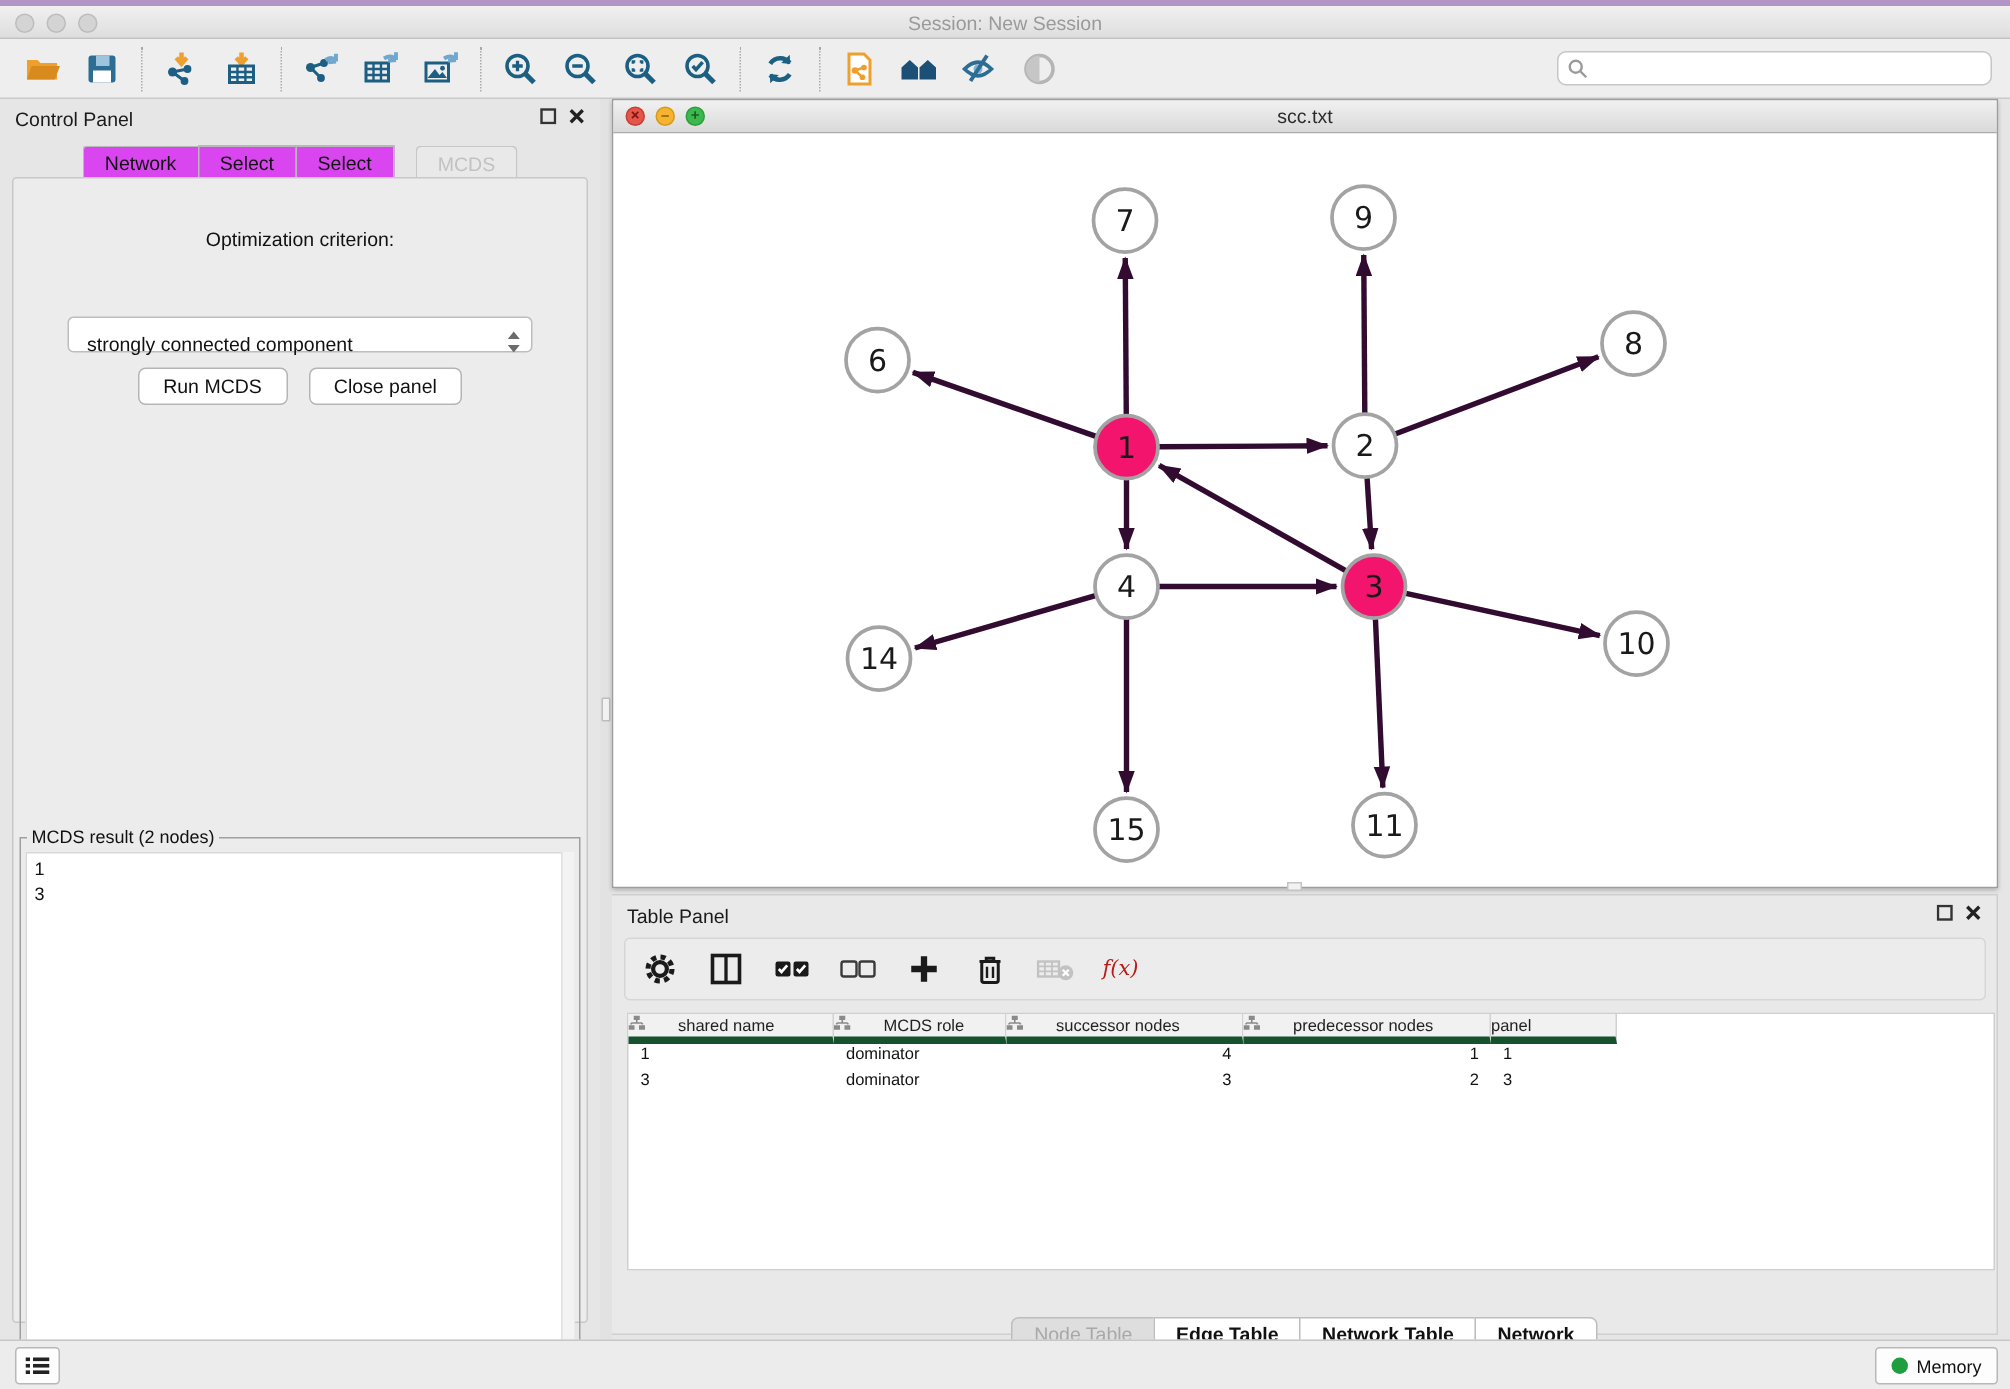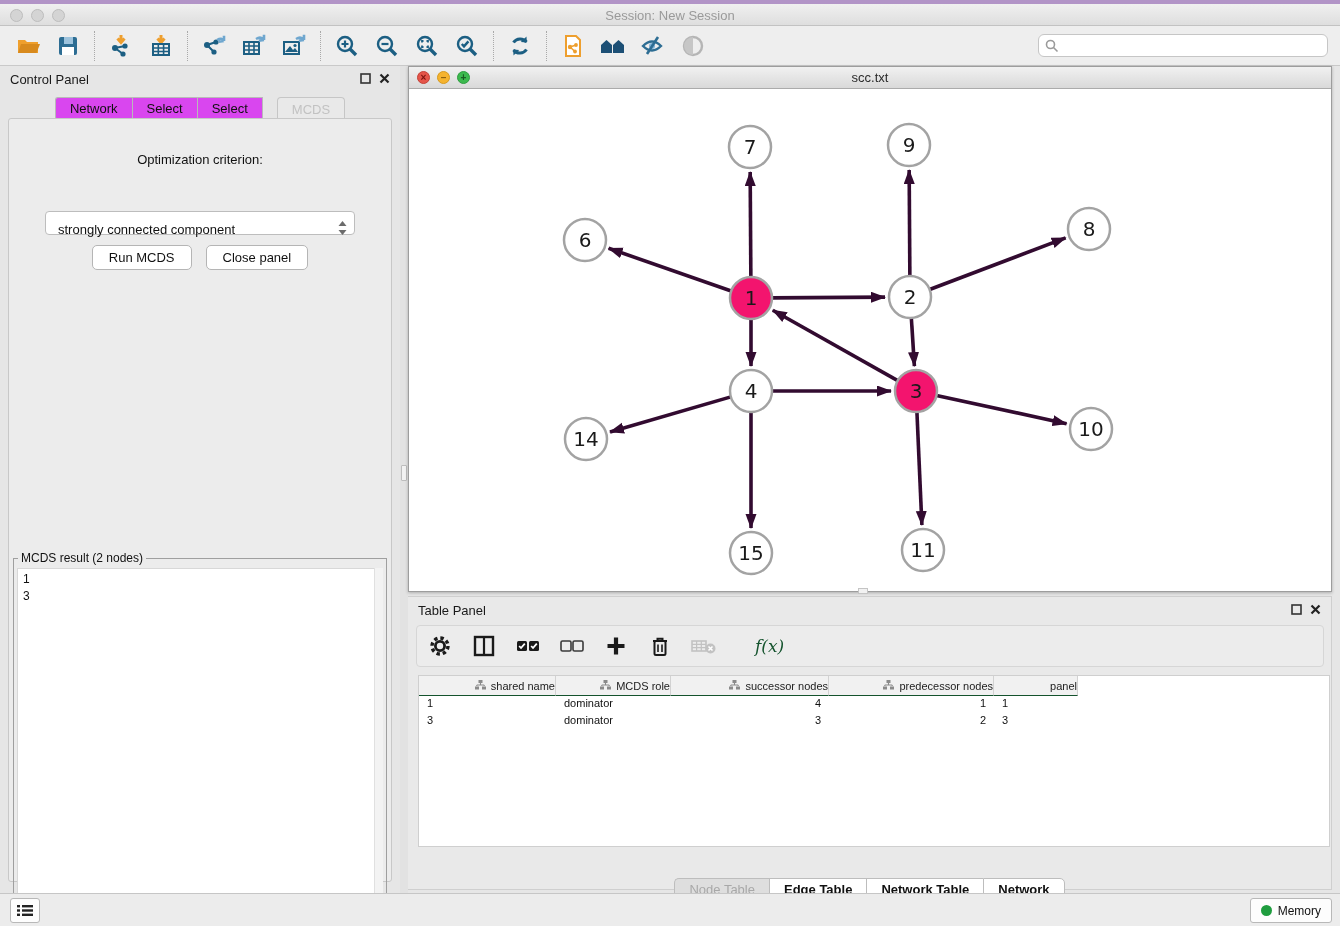--- a/index.html
+++ b/index.html
@@ -72,25 +72,25 @@
   .net-canvas { position:absolute; left:0; top:22px; width:922px; height:502px; background:#fff; overflow:hidden; }
   .net-canvas svg { display:block; }
   .net-canvas text { font-family:"DejaVu Sans", sans-serif; }
 
   
   .table-panel { position:absolute; left:408px; top:596px; width:924px; height:294px; background:#e9e9e9;
     border:1px solid #cfcfcf; border-left:none; }
   .tp-toolbar { position:absolute; left:8px; top:28px; width:908px; height:42px; background:#ececec;
     border:1px solid #d6d6d6; border-radius:4px; display:flex; align-items:center; padding:0 10px; gap:18px; }
   .tp-tool { background:none; border:none; display:flex; align-items:center; justify-content:center; width:26px; height:26px; }
-  .fx-label { font-family:"DejaVu Serif", serif; font-style:italic; font-size:17px; color:#14532d;margin-left:20px; }
+  .fx-label { font-family:"DejaVu Serif", serif; font-style:italic; font-size:14px; color:#b91c1c; }
   .tp-grid { position:absolute; left:10px; top:78px; width:912px; height:172px; background:#fff; border:1px solid #cfcfcf; }
   .grid-header { display:flex; height:20px; }
-  .gh-cell { background:#f1f1f1; border-right:1px solid #d2d2d2; border-bottom:1px solid #14532d;
-    font-size:11px; color:#222; display:flex; align-items:center; justify-content:flex-end; gap:5px; }
+  .gh-cell { background:#f1f1f1; border-right:1px solid #d2d2d2; border-bottom:5px solid #14532d;
+    font-size:11px; color:#222; display:flex; align-items:center; justify-content:flex-start; gap:22px; }
   .grid-row { display:flex; height:17px; }
   .gr-cell { font-size:11px; color:#111; padding:1px 8px; overflow:hidden; white-space:nowrap; }
   .tp-tabs { position:absolute; left:0; right:0; top:281px; display:flex; justify-content:center; }
   .tp-tab { font-size:13px; font-weight:bold; padding:3px 14px; background:#fff; border:1px solid #bdbdbd; border-right:none; color:#111; }
   .tp-tab:first-child { border-radius:5px 0 0 5px; }
   .tp-tab:last-child { border-right:1px solid #bdbdbd; border-radius:0 5px 5px 0; }
   .tp-tab.active { background:#dedede; color:#a8a8a8; font-weight:normal; }
 
   
   .status-bar { position:absolute; left:0; top:893px; width:1340px; height:33px; background:#ececec;

